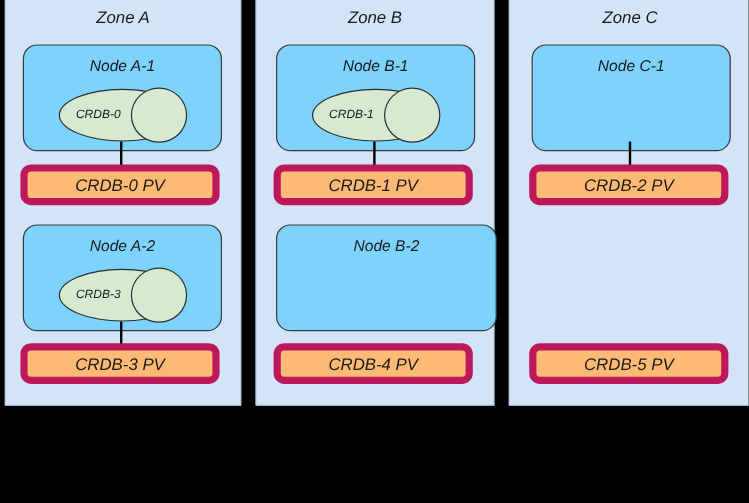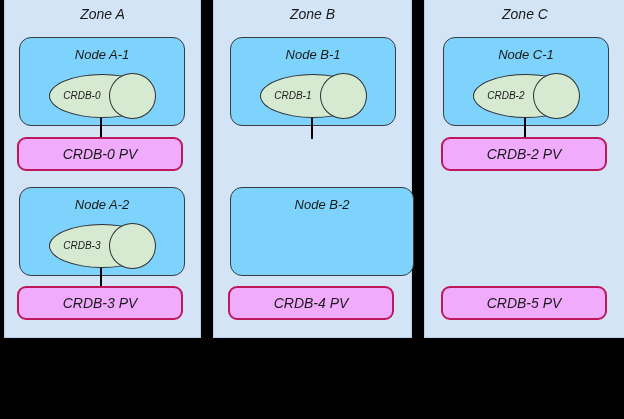--- a/index.html
+++ b/index.html
@@ -83,22 +83,22 @@
     width: 62%;
     transform: translateY(-50%);
     text-align: center;
     font-size: 10px;
     line-height: 12px;
     color: #1a1a1a;
     z-index: 3;
   }
   .pv {
     position: absolute;
-    background: #f0abfc;
-    border: 2px solid #be185d;
+    background: #fdba74;
+    border: 6px solid #be185d;
     border-radius: 9px;
     box-sizing: border-box;
     display: flex;
     align-items: center;
     justify-content: center;
   }
   .pv-label {
     font-size: 14px;
     line-height: 17px;
     color: #1a1a1a;
@@ -149,39 +149,37 @@
 
     <div class="node" style="left:16px; top:38px; width:166px; height:89px;">
       <div class="node-title">Node B-1</div>
       <div class="cylinder" style="left:29px; top:36px; width:106px; height:44px;">
         <div class="cyl-body"></div>
         <div class="cyl-cap"></div>
         <div class="cyl-label">CRDB-1</div>
       </div>
     </div>
     <div class="connector" style="left:97px; top:119px; height:21px;"></div>
+    <div class="pv" style="left:14px; top:138px; width:166px; height:34px;">
+      <span class="pv-label">CRDB-1 PV</span>
+    </div>
 
     <div class="node" style="left:16px; top:188px; width:184px; height:89px;">
       <div class="node-title">Node B-2</div>
     </div>
     <div class="pv" style="left:14px; top:287px; width:166px; height:34px;">
       <span class="pv-label">CRDB-4 PV</span>
     </div>
   </div>
 
   <div class="zone" style="left:424px; top:-2px; width:202px; height:340px;">
     <div class="zone-title">Zone C</div>
 
     <div class="node" style="left:18px; top:38px; width:166px; height:89px;">
       <div class="node-title">Node C-1</div>
-      <div class="cylinder" style="left:29px; top:36px; width:106px; height:44px;">
-        <div class="cyl-body"></div>
-        <div class="cyl-cap"></div>
-        <div class="cyl-label">CRDB-2</div>
-      </div>
     </div>
     <div class="connector" style="left:99px; top:119px; height:21px;"></div>
     <div class="pv" style="left:16px; top:138px; width:166px; height:34px;">
       <span class="pv-label">CRDB-2 PV</span>
     </div>
 
     <div class="pv" style="left:16px; top:287px; width:166px; height:34px;justify-content:center;">
       <span class="pv-label">CRDB-5 PV</span>
     </div>
   </div>

